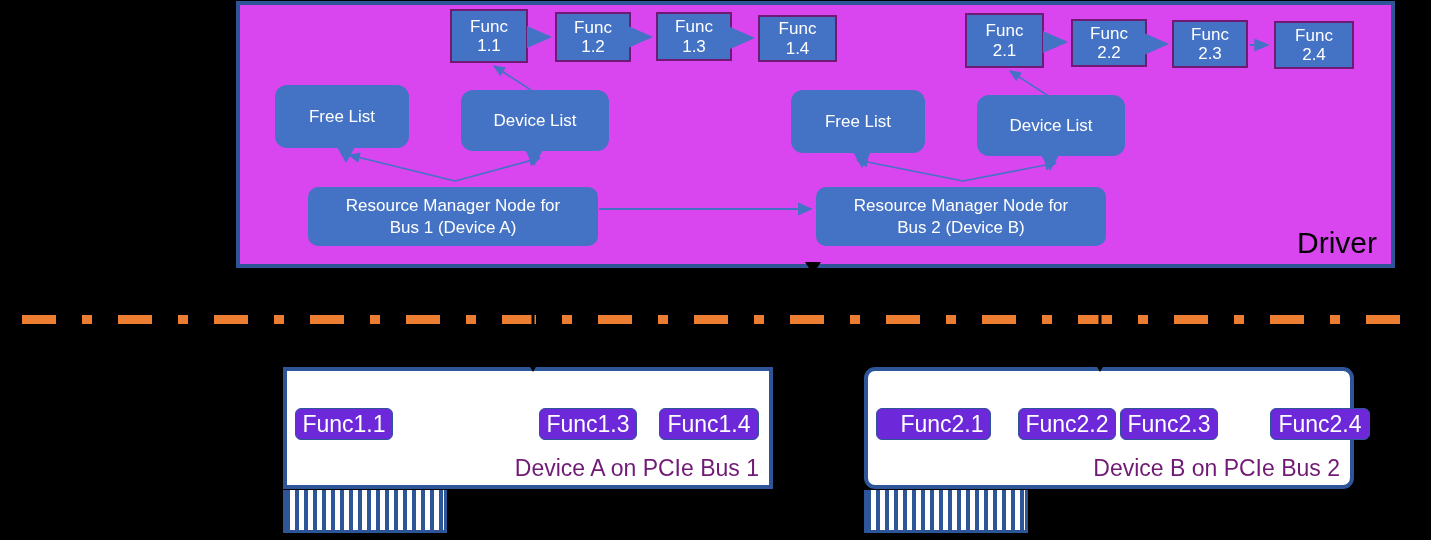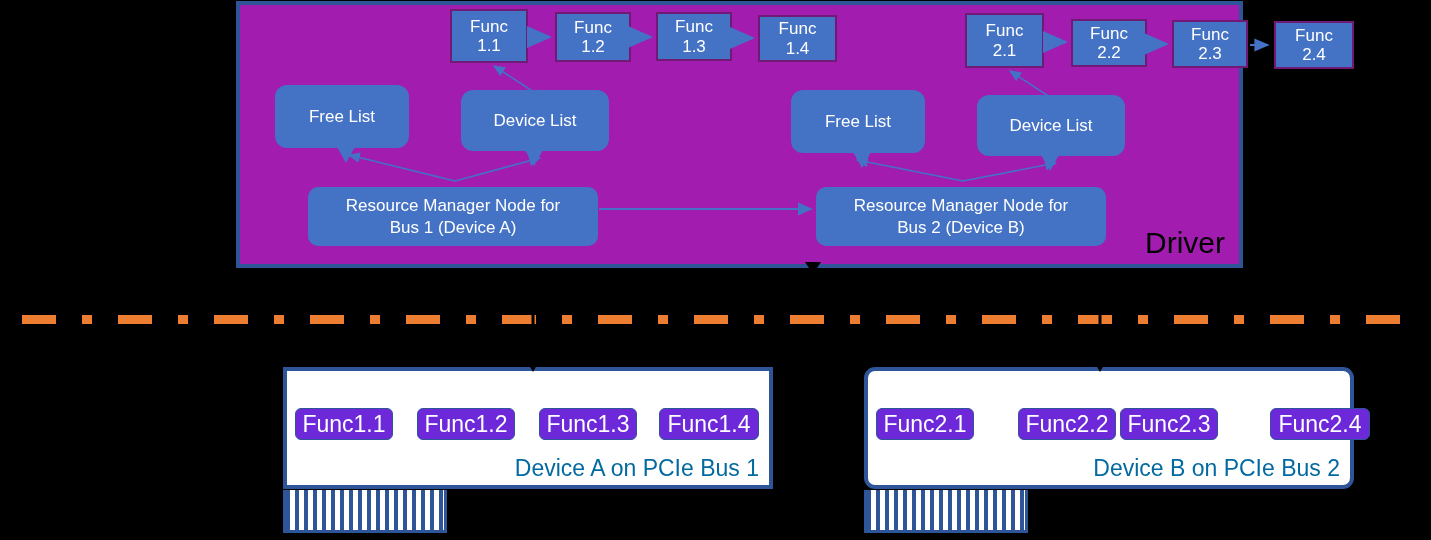--- a/index.html
+++ b/index.html
@@ -4,22 +4,22 @@
 <style>
   html,body{margin:0;padding:0;background:#000;}
   body{width:1431px;height:540px;overflow:hidden;font-family:"Liberation Sans",sans-serif;}
   #stage{position:relative;width:1431px;height:540px;background:#000;}
 
   
   .abs{position:absolute;box-sizing:border-box;}
 
   
   #driver-box{
-    left:236px;top:1px;width:1007px;height:267px;
-    background:#a21caf;border:4px solid #2E5597;
+    left:236px;top:1px;width:1159px;height:267px;
+    background:#d946ef;border:4px solid #2E5597;
   }
   #driver-label{
     right:14px;bottom:6px;font-size:30px;color:#000;line-height:1;
     white-space:nowrap;
   }
 
   
   .func-sq{
     background:#4472C4;border:2px solid #701a75;color:#fff;
     display:flex;align-items:center;justify-content:center;
@@ -57,21 +57,21 @@
       rgba(0,0,0,0) 34px,rgba(0,0,0,0) 60px,
       #ED7D31 60px,#ED7D31 70px,
       rgba(0,0,0,0) 70px,rgba(0,0,0,0) 96px);
   }
 
   
   .device-card{
     background:#ffffff;border:4px solid #2E5597;
   }
   .device-label{
-    position:absolute;right:10px;bottom:4px;font-size:23px;color:#0369a1;
+    position:absolute;right:10px;bottom:4px;font-size:23px;color:#701a75;
     white-space:nowrap;line-height:1.1;
   }
   .func-pill{
     position:absolute;background:#6d28d9;border:1px solid #2E5597;border-radius:6px;
     color:#fff;display:flex;align-items:center;justify-content:center;
     font-size:23px;white-space:nowrap;
   }
 
   
   .comb{
@@ -130,29 +130,28 @@
 Bus 1 (Device A)</div>
   <div class="abs rm-node" style="left:816px;top:180px;width:290px;height:59px;">Resource Manager Node for
 Bus 2 (Device B)</div>
 
   <div class="abs" id="separator"></div>
 
   <div class="abs device-card" style="left:283px;top:367px;width:490px;height:122px;">
     <div class="device-label">Device A on PCIe Bus 1</div>
   </div>
   <div class="func-pill" style="left:295px;top:408px;width:96px;height:30px;">Func1.1</div>
-  <div class="func-pill" style="left:417px;top:408px;width:96px;height:30px;">Func1.2</div>
   <div class="func-pill" style="left:539px;top:408px;width:96px;height:30px;">Func1.3</div>
   <div class="func-pill" style="left:659px;top:408px;width:98px;height:30px;">Func1.4</div>
   <div class="abs comb" style="left:283px;top:490px;width:164px;height:43px;"></div>
 
   <div class="abs device-card" style="left:864px;top:367px;width:490px;height:122px;border-radius:11px;">
     <div class="device-label">Device B on PCIe Bus 2</div>
   </div>
-  <div class="func-pill" style="left:876px;top:408px;width:96px;height:30px;">Func2.1</div>
+  <div class="func-pill" style="left:876px;top:408px;width:96px;height:30px;padding-left:17px;">Func2.1</div>
   <div class="func-pill" style="left:998px;top:408px;width:96px;height:30px;margin-left:20px;">Func2.2</div>
   <div class="func-pill" style="left:1120px;top:408px;width:96px;height:30px;">Func2.3</div>
   <div class="func-pill" style="left:1240px;top:408px;width:98px;height:30px;margin-left:30px;">Func2.4</div>
   <div class="abs comb" style="left:864px;top:490px;width:164px;height:43px;"></div>
 
   <svg id="wires">
     <defs>
       <marker id="ah-blue" markerWidth="9" markerHeight="9" refX="7.5" refY="4.5" orient="auto" markerUnits="strokeWidth">
         <path d="M0,0.8 L8.5,4.5 L0,8.2 z" fill="#4472C4"></path>
       </marker>

